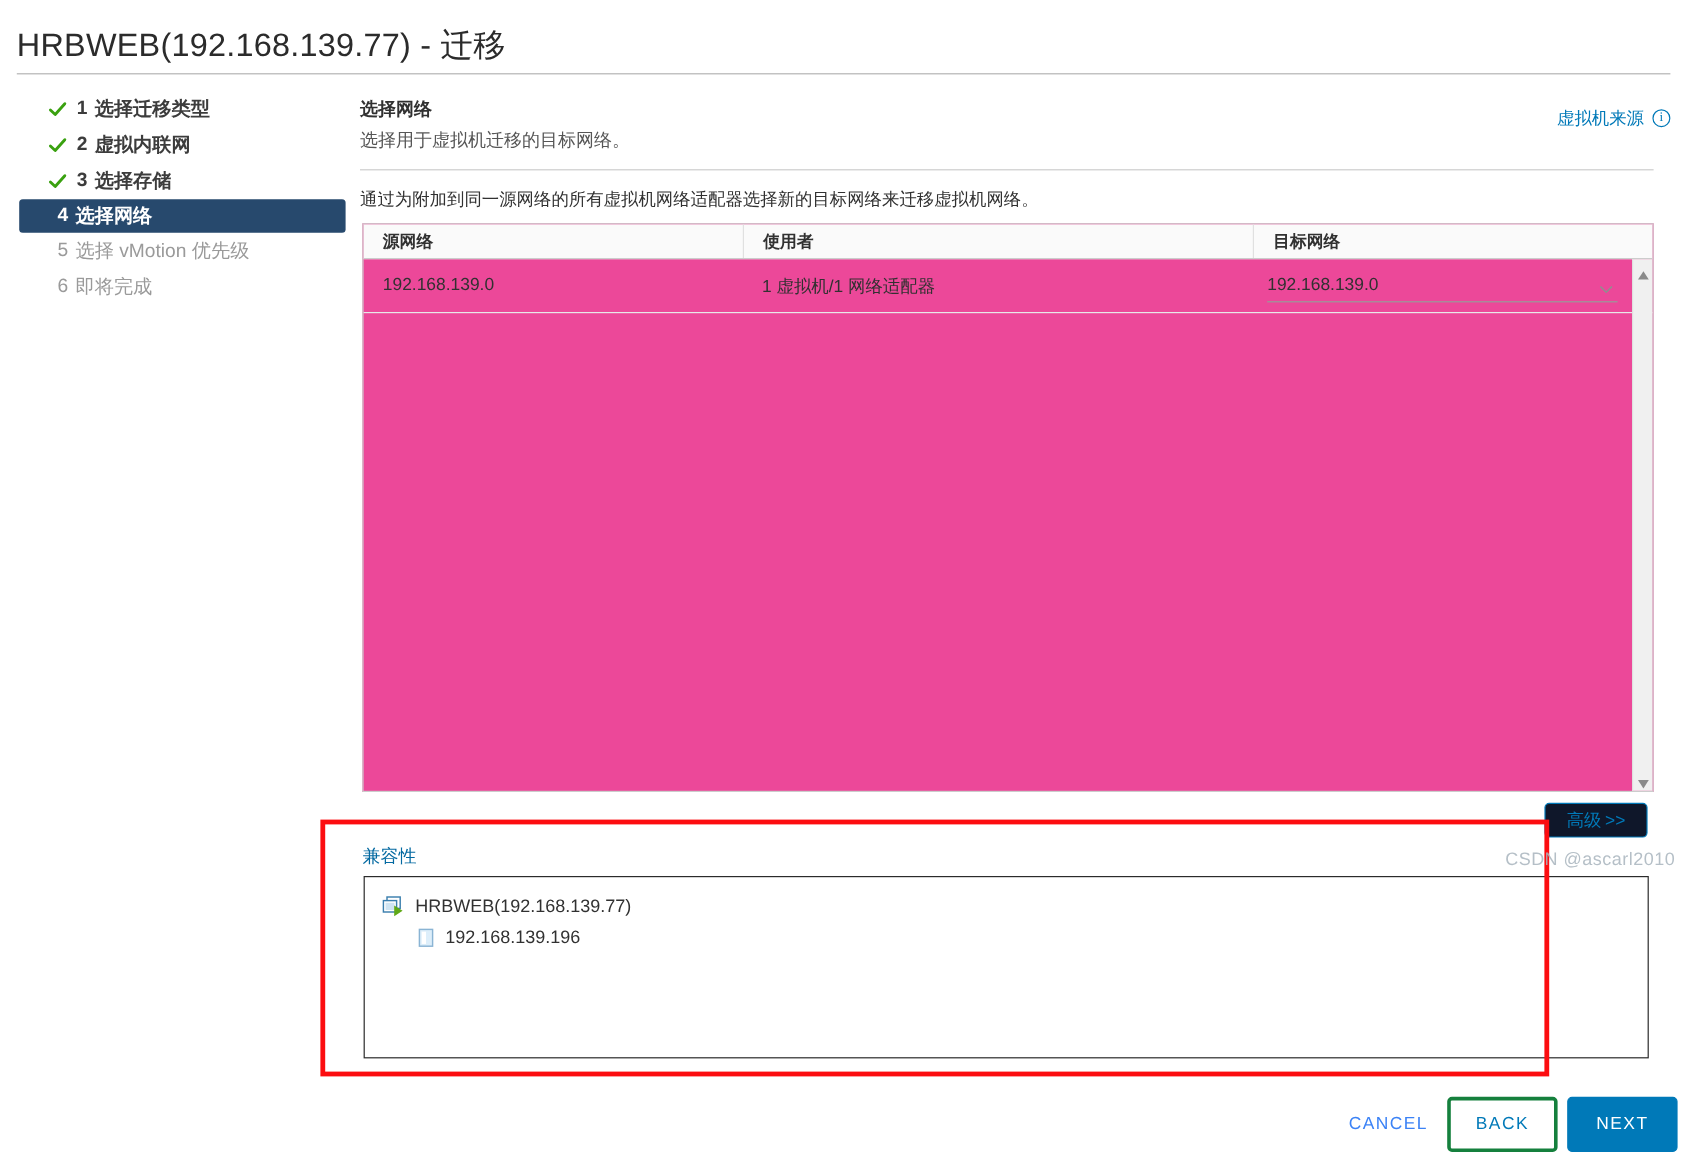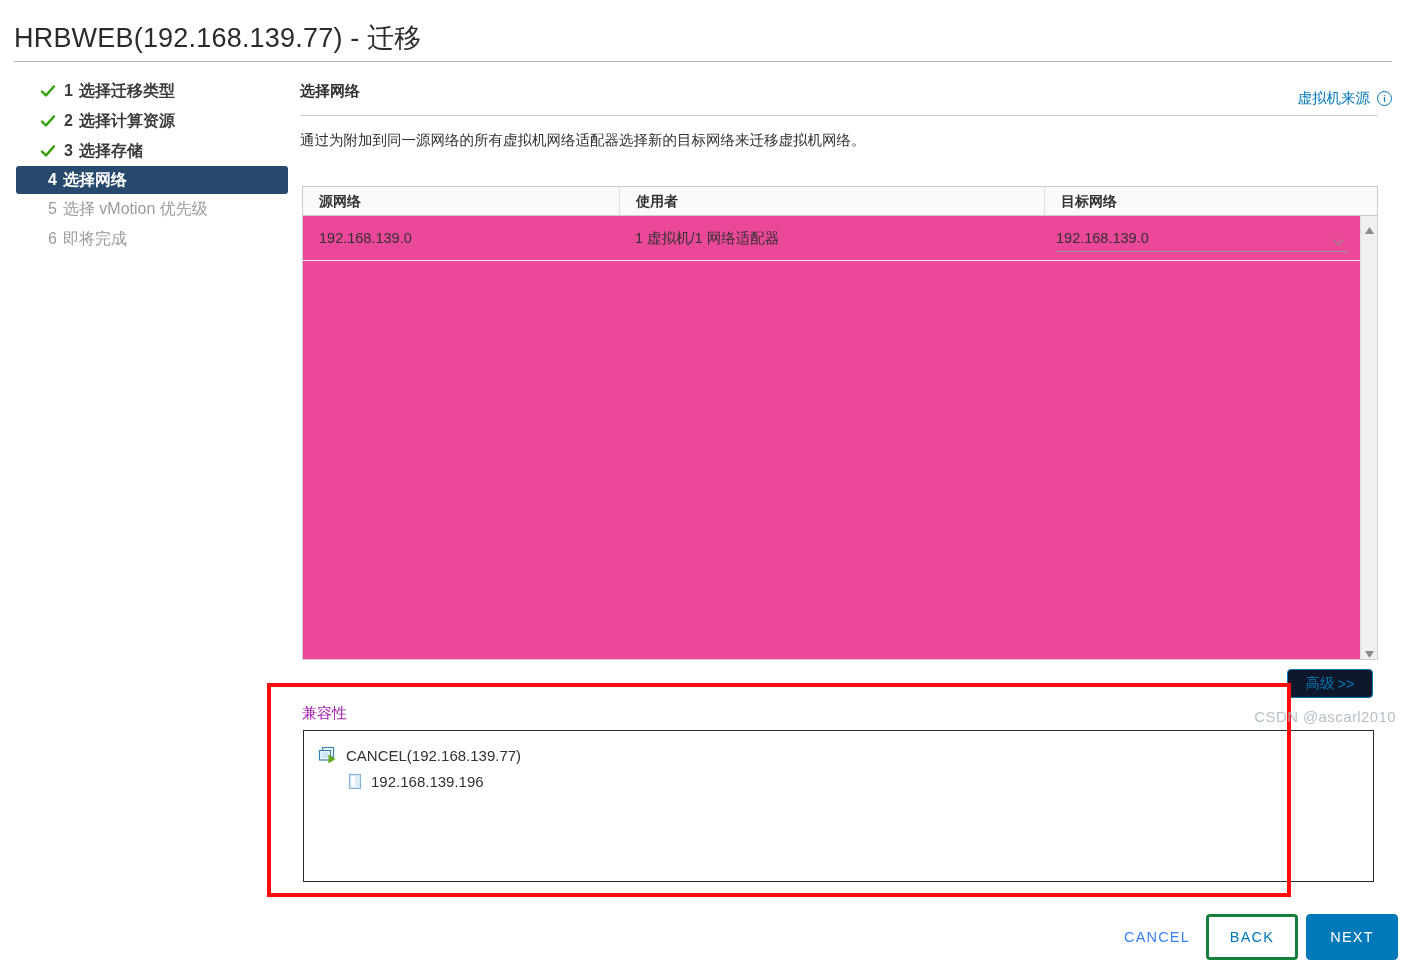--- a/index.html
+++ b/index.html
@@ -181,21 +181,21 @@
     justify-content: center;
     cursor: pointer;
     gap: 3px;
   }
 
   
   .compat-label {
     position: absolute;
     left: 302px; top: 704px;
     font-size: 15px;
-    color: #a21caf;
+    color: #0369a1;
   }
   .compat-box {
     position: absolute;
     left: 303px; top: 730px;
     width: 1071px; height: 152px;
     border: 1px solid #2b2b2b;
     background: #ffffff;
     padding: 11px 0 0 0;
   }
   .tree-row { display: flex; align-items: center; height: 26px; font-size: 15px; color: #313131; }
@@ -285,21 +285,21 @@
       <span class="lbl">选择迁移类型</span>
     </div>
 
     <div class="step done">
       <span class="check">
         <svg viewBox="0 0 16 16" width="16" height="16">
             <path d="M2 8.6 L6 12.4 L14 3.4" fill="none" stroke="#3aa110" stroke-width="2.4" stroke-linecap="round" stroke-linejoin="round"></path>
           </svg>
       </span>
       <span class="idx">2</span>
-      <span class="lbl">选择计算资源</span>
+      <span class="lbl">虚拟内联网</span>
     </div>
 
     <div class="step done">
       <span class="check">
         <svg viewBox="0 0 16 16" width="16" height="16">
             <path d="M2 8.6 L6 12.4 L14 3.4" fill="none" stroke="#3aa110" stroke-width="2.4" stroke-linecap="round" stroke-linejoin="round"></path>
           </svg>
       </span>
       <span class="idx">3</span>
       <span class="lbl">选择存储</span>
@@ -317,20 +317,21 @@
 
     <div class="step pending">
       <span class="idx">6</span>
       <span class="lbl">即将完成</span>
     </div>
 
   </div>
 
   <div class="panel">
     <div class="panel-head">选择网络</div>
+    <div class="panel-sub">选择用于虚拟机迁移的目标网络。</div>
     <div class="panel-rule"></div>
     <div class="panel-desc">通过为附加到同一源网络的所有虚拟机网络适配器选择新的目标网络来迁移虚拟机网络。</div>
   </div>
 
   <div class="vm-source-link">
     <span>虚拟机来源</span>
     <span class="info-icon">i</span>
   </div>
 
   <div class="tbl-wrap">
@@ -385,21 +386,21 @@
 
     <div class="tree-row lvl1">
       <span class="ico">
         <svg viewBox="0 0 19 18" width="19" height="18">
           <rect x="4.5" y="1.5" width="11" height="9.5" fill="#ffffff" stroke="#3b7fae" stroke-width="1.2"></rect>
           <rect x="1.5" y="4.5" width="11" height="9.5" fill="#ffffff" stroke="#3b7fae" stroke-width="1.2"></rect>
           <rect x="3.3" y="6.3" width="7.4" height="6" fill="#cfe4f2"></rect>
           <path d="M10.5 8.5 L17.5 13 L10.5 17.5 Z" fill="#60a917"></path>
         </svg>
       </span>
-      <span>CANCEL(192.168.139.77)</span>
+      <span>HRBWEB(192.168.139.77)</span>
     </div>
 
     <div class="tree-row lvl2">
       <span class="ico">
         <svg viewBox="0 0 14 17" width="14" height="17">
           <rect x="1.5" y="1.5" width="11" height="14" fill="#ddeefa" stroke="#8ab4d4" stroke-width="1.2"></rect>
           <rect x="3.4" y="3.4" width="3.6" height="10.2" fill="#ffffff"></rect>
         </svg>
       </span>
       <span>192.168.139.196</span>

